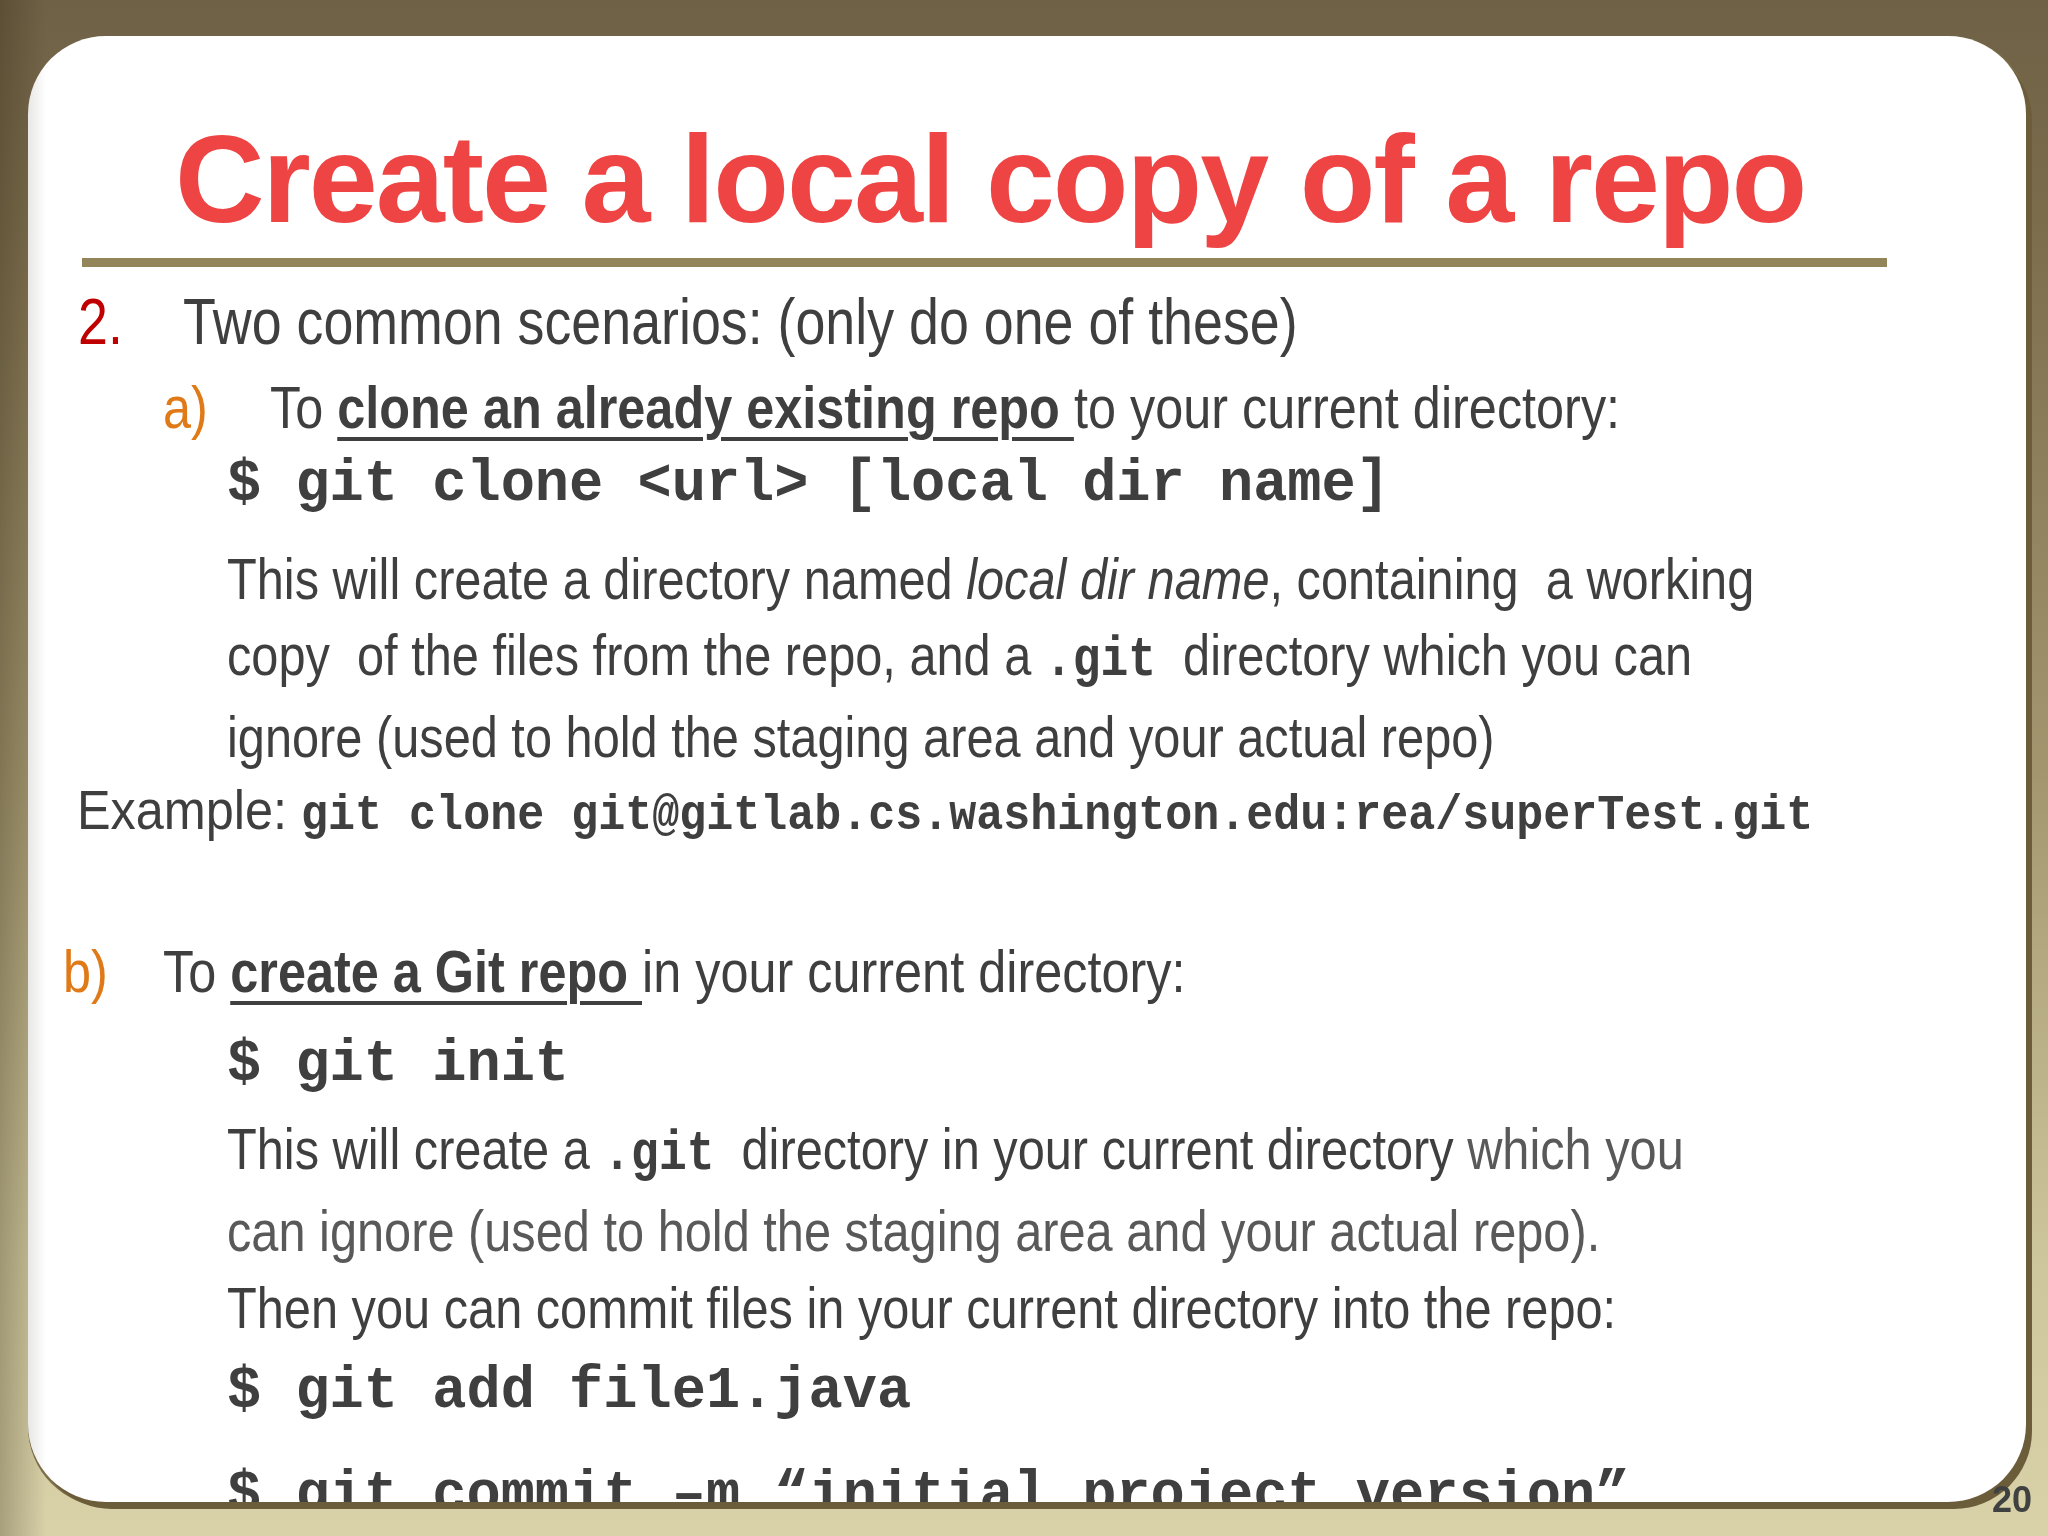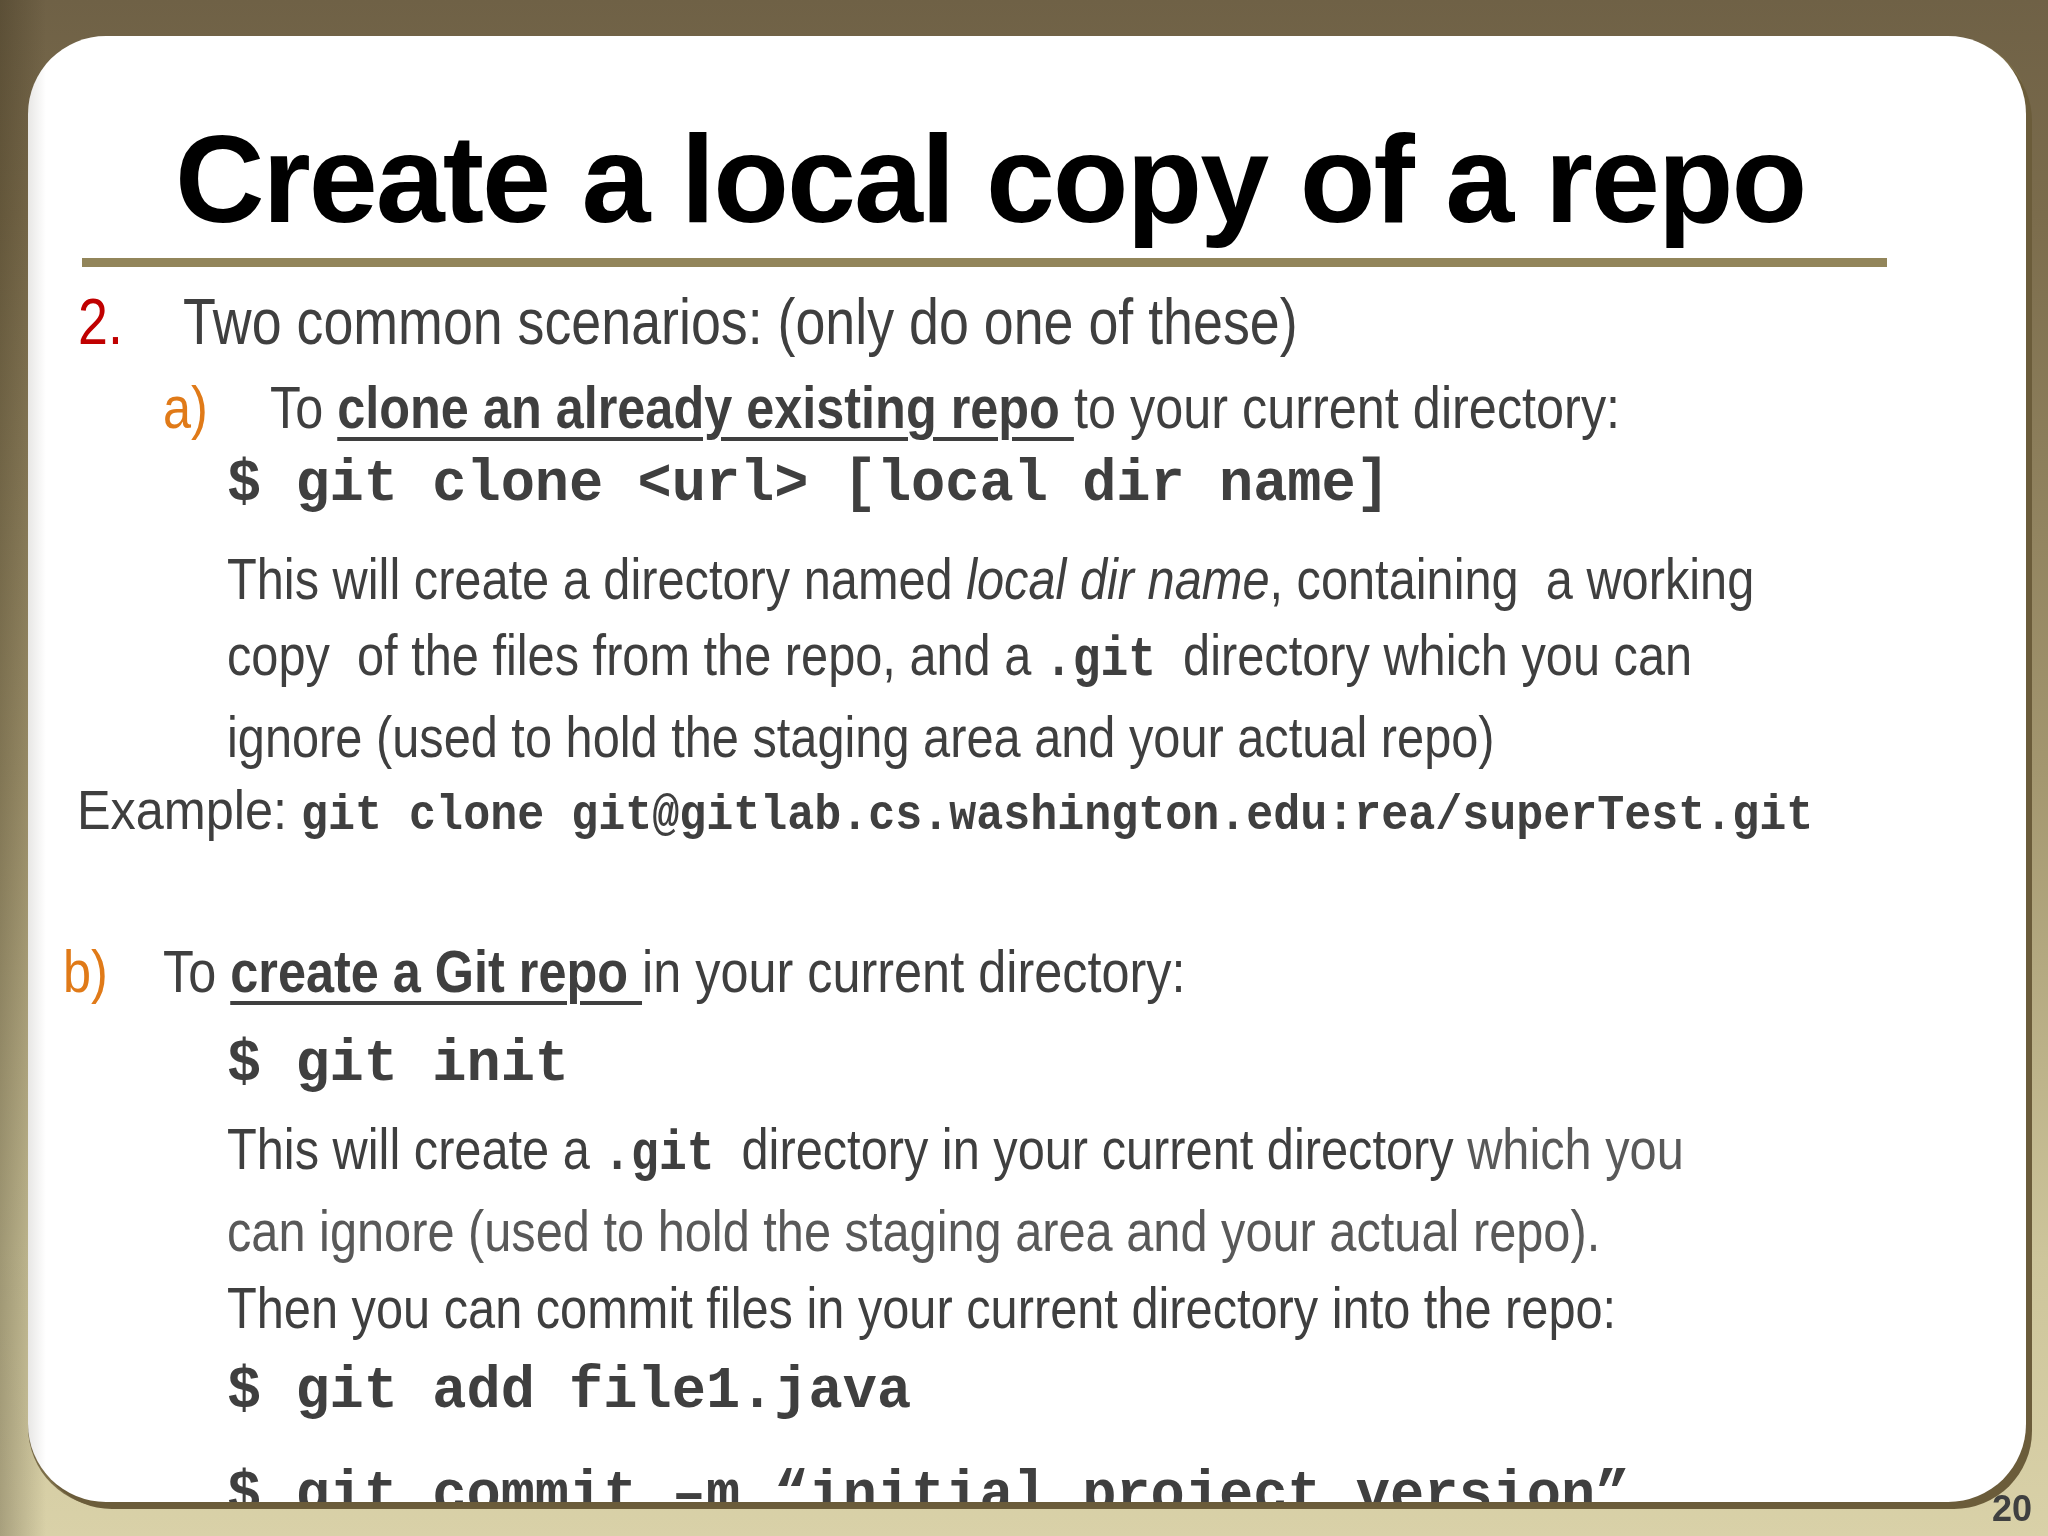--- a/index.html
+++ b/index.html
@@ -18,21 +18,21 @@
   }
   .slide{
     position:absolute;left:28px;top:36px;width:1998px;height:1466px;
     background:#ffffff;border-radius:78px;
     box-shadow:6px 7px 0 0 #6b5c3a, 2px 3px 0 2px #7d6f4a;
     box-sizing:border-box;padding-top:36px;overflow:hidden;z-index:2;
   }
   .title{
     margin:30px 0 0 147px;
     font-size:124px;font-weight:700;line-height:154px;
-    color:#000000;white-space:pre;letter-spacing:-2px;
+    color:#ef4444;white-space:pre;letter-spacing:-2px;
   }
   .rule{
     height:9px;background:#92855a;margin:2px 0 0 54px;width:1805px;
   }
   .row{display:flex;color:#3f3f3f;}
   .row .num{flex:0 0 auto;transform:scaleX(.84);transform-origin:0 50%;white-space:pre;}
   .row .txt{flex:0 0 auto;transform:scaleX(.84);transform-origin:0 50%;white-space:pre;}
   .l1{margin:20px 0 0 50px;font-size:64px;line-height:70px;}
   .l1 .num{width:105px;}
   .la{margin:16px 0 0 135px;font-size:60px;line-height:70px;}
@@ -65,21 +65,21 @@
   .example .seg-m{font-size:50px;}
   .seg-r{}
   .seg-i{font-style:italic;}
   .seg-m{font-family:"Liberation Mono",monospace;font-weight:700;font-size:.95em;}
   .seg-g{color:#595959;}
   .seg-u{
     font-weight:700;text-decoration:underline;
     text-decoration-thickness:4px;text-underline-offset:9px;
   }
   .pagenum{
-    position:absolute;right:16px;bottom:6px;z-index:4;
+    position:absolute;right:16px;bottom:15px;z-index:4;
     font-size:36px;font-weight:700;color:#3f4040;margin-top:36px;
   }
 </style>
 </head>
 <body>
 
 <div class="canvas">
   <div class="slide">
 
     <div class="title">Create a local copy of a repo</div>

